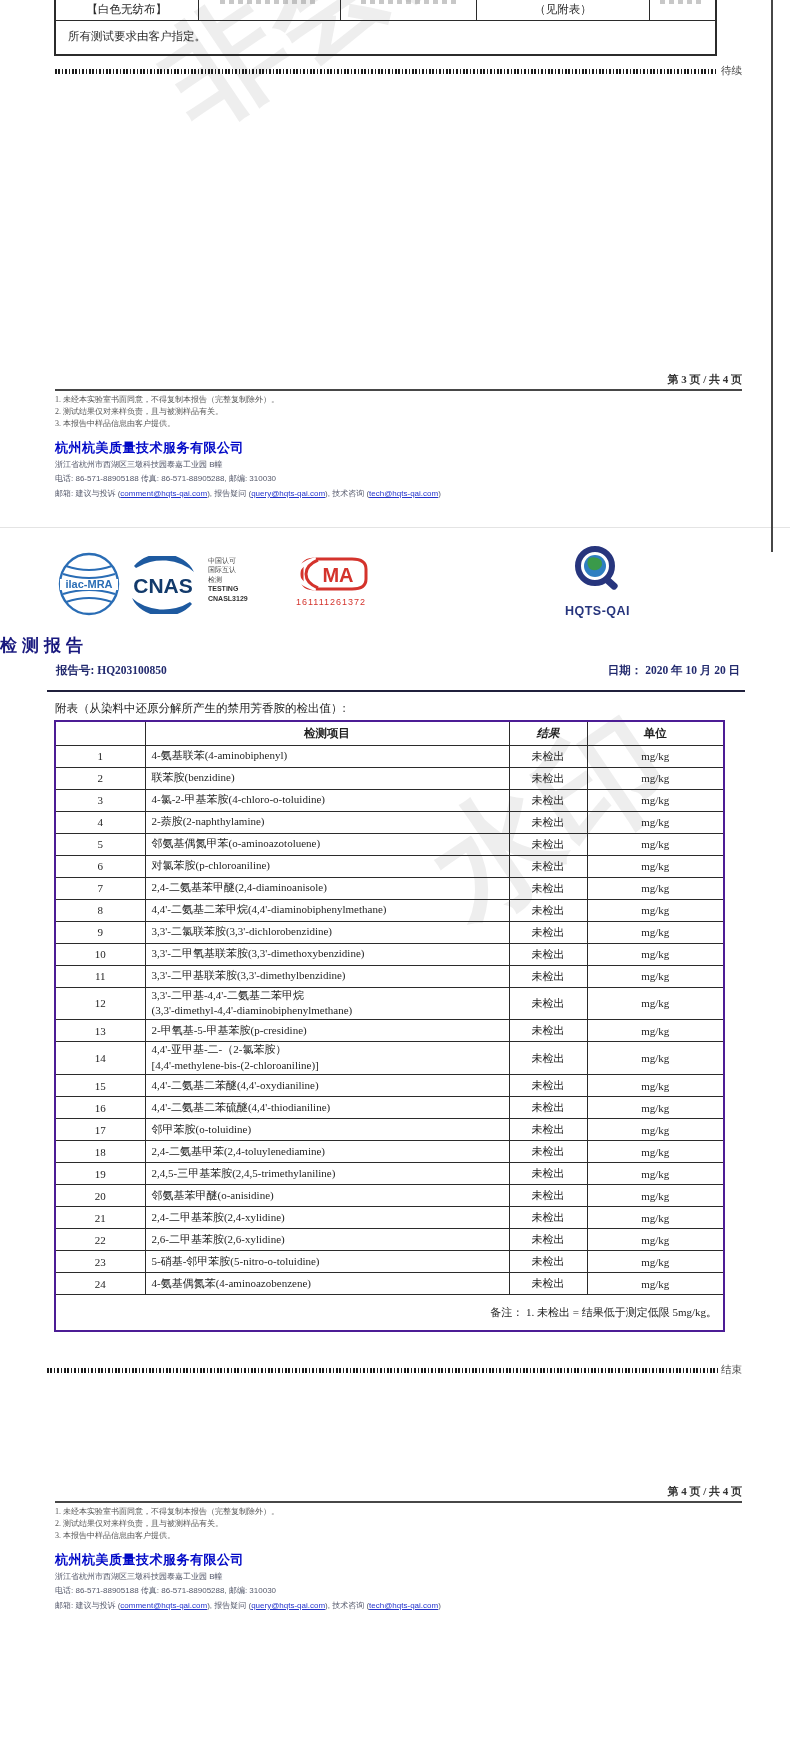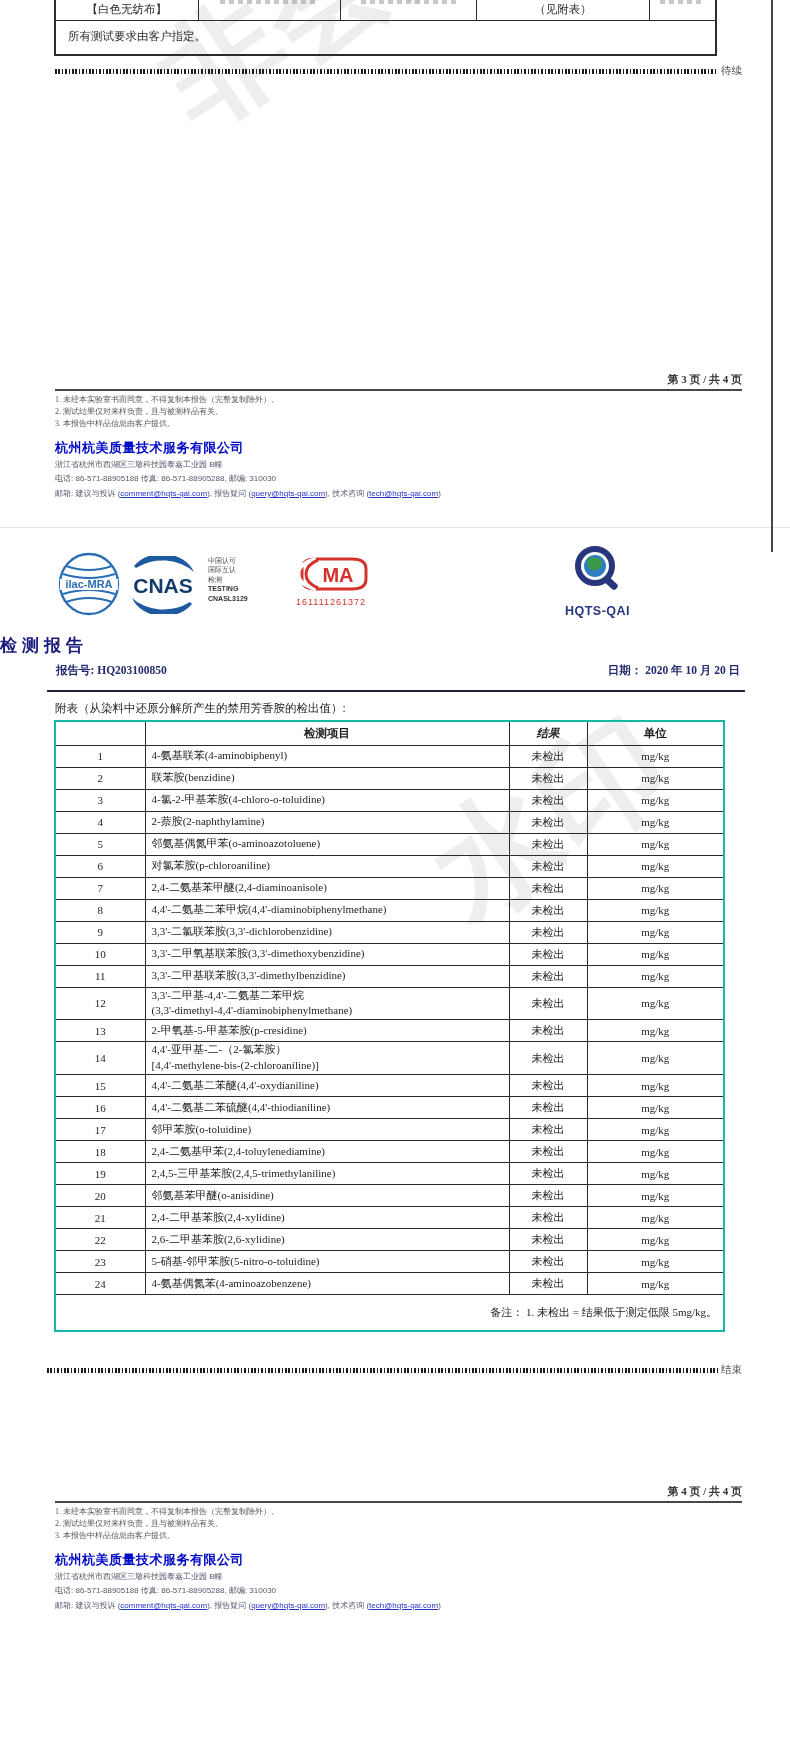--- a/index.html
+++ b/index.html
@@ -61,21 +61,21 @@
                   font-size:17px; font-weight:bold; color:#18187e; letter-spacing:5px; }
   .report-meta { position:absolute; left:56px; top:663px; width:684px; display:flex;
                  justify-content:space-between; z-index:2; font-size:11.5px; font-weight:bold; color:#222a6e; }
   .thick-rule { position:absolute; left:47px; top:690px; width:698px; border-top:2.5px solid #20203c; z-index:2; }
   .annex-line { position:absolute; left:55px; top:701px; font-size:11.5px; color:#1d1d1d; z-index:2; }
 
   
   table.main { position:absolute; left:54px; top:720px; width:669px; border-collapse:collapse; z-index:2;
                font-size:11px; color:#1e1e1e; table-layout:fixed; }
   table.main th, table.main td { border:1px solid #2b2b2b; padding:0 6px; }
-  table.main { border:2px solid #14b8a6; }
+  table.main { border:2px solid #4c1d95; }
   table.main th { height:24px; font-size:11.5px; font-weight:bold; text-align:center; }
   td.no   { width:90px;  text-align:center; height:22px; }
   td.item { width:364px; text-align:left; padding-left:10px; white-space:pre-line; line-height:1.45; }
   td.res  { width:78px;  text-align:center; }
   td.unit { width:137px; text-align:center; font-family:"Liberation Serif","DejaVu Serif",serif; }
   tr.note-row td { height:36px; text-align:right; padding-left:9px; font-size:11px; }
 
   svg text { font-family:"Liberation Sans","DejaVu Sans",sans-serif; }
 </style>
 </head>

